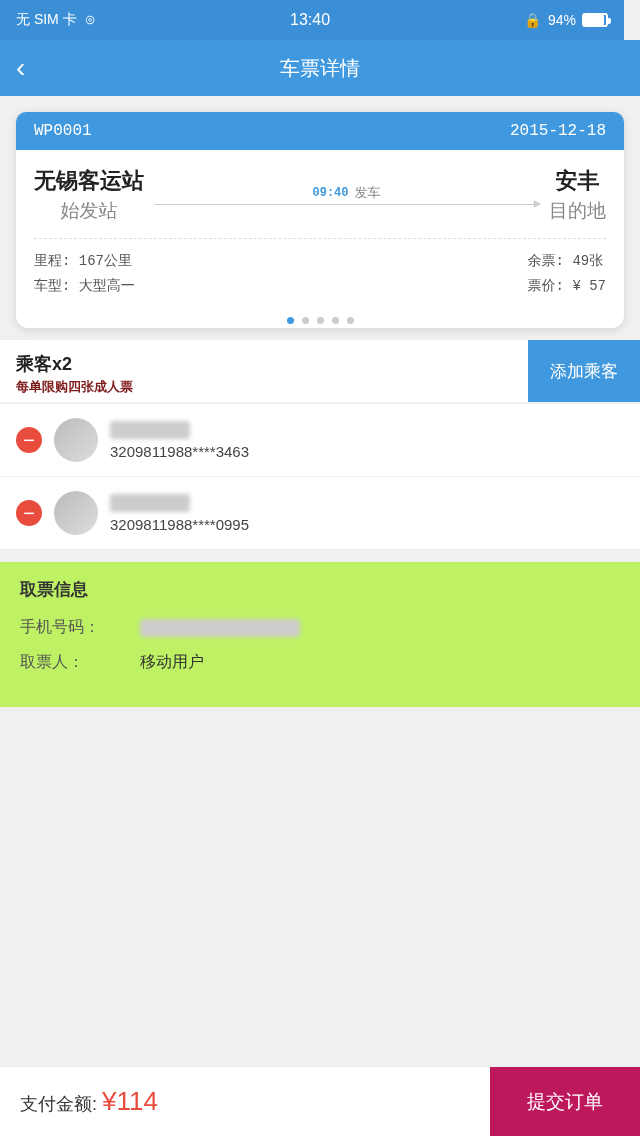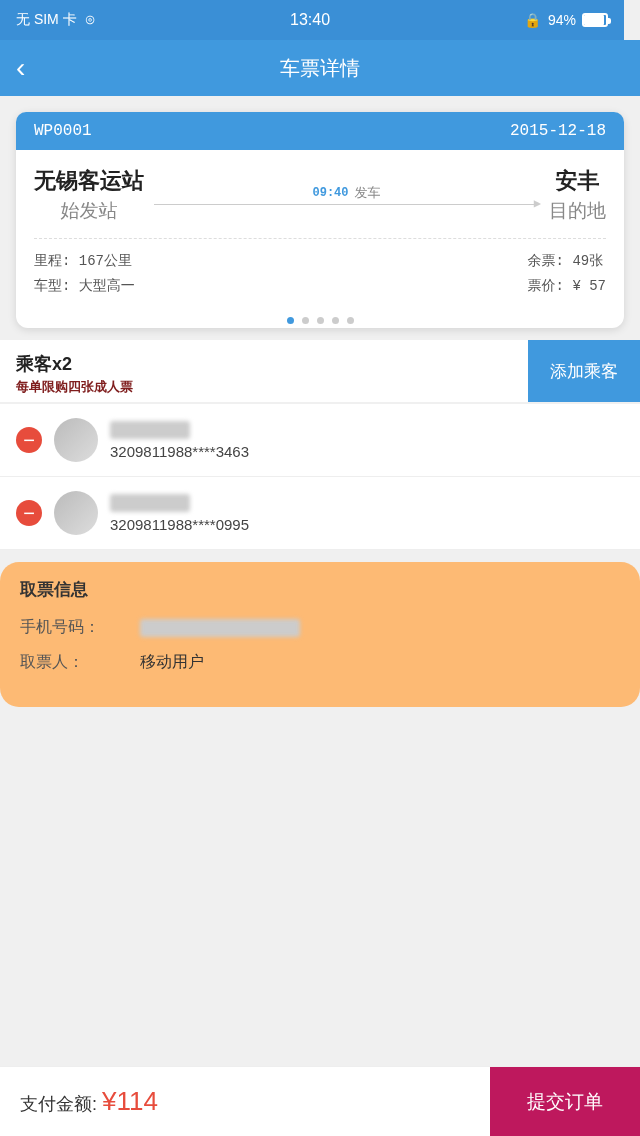--- a/index.html
+++ b/index.html
@@ -233,24 +233,23 @@
     .passenger-avatar {
       width: 44px;
       height: 44px;
       border-radius: 50%;
       background: #d0d0d0;
       flex-shrink: 0;
     }
 
     
     .ticket-info-section {
-      background: #fdba74;
+      background: #bef264;
       margin-top: 12px;
       padding: 16px 20px 20px;
-      border-radius: 19px;
     }
     .section-title {
       font-size: 17px;
       color: #333;
       font-weight: 600;
       margin-bottom: 16px;
     }
     .info-row {
       display: flex;
       align-items: center;

